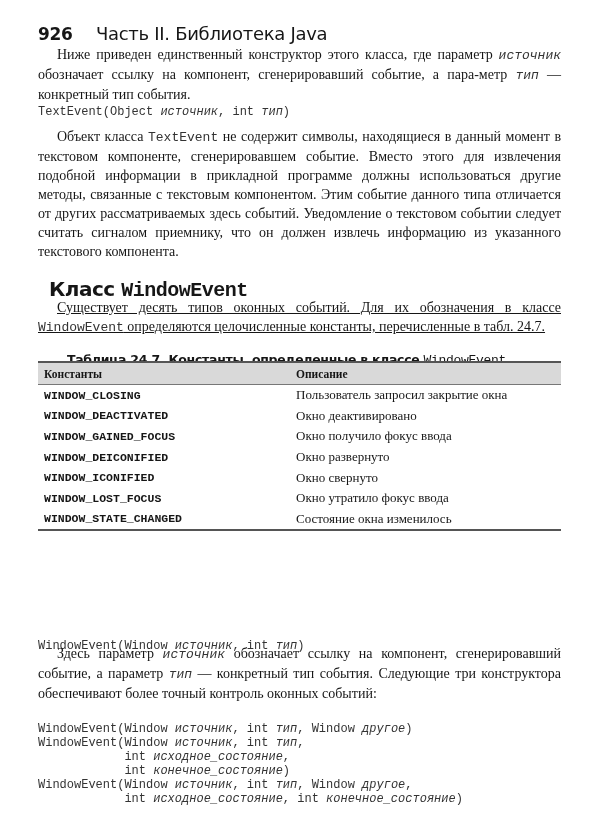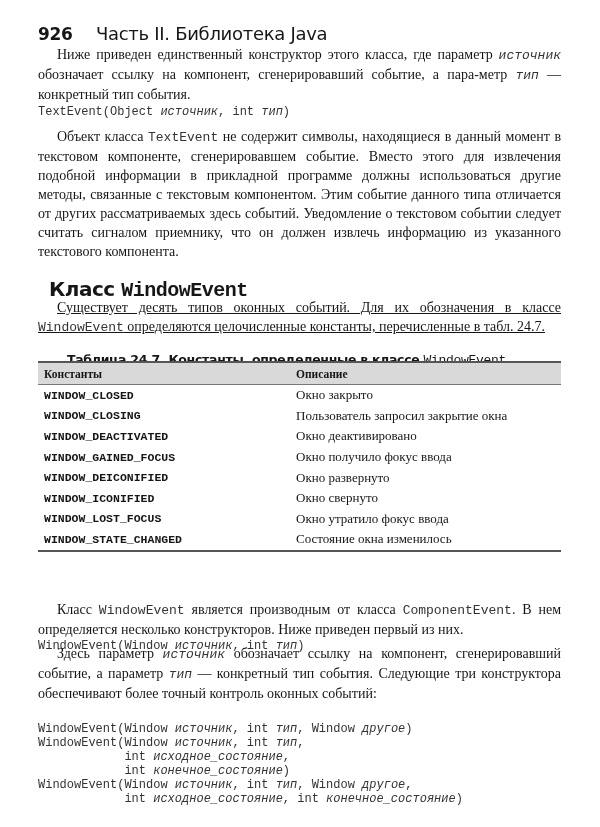--- a/index.html
+++ b/index.html
@@ -92,24 +92,20 @@
 
   <table class="constants">
     <thead>
       <tr>
         <th>Константы</th>
         <th>Описание</th>
       </tr>
     </thead>
     <tbody>
       <tr>
-          <td class="const">WINDOW_CLOSED</td>
-          <td class="desc">Окно закрыто</td>
-        </tr>
-      <tr>
           <td class="const">WINDOW_CLOSING</td>
           <td class="desc">Пользователь запросил закрытие окна</td>
         </tr>
       <tr>
           <td class="const">WINDOW_DEACTIVATED</td>
           <td class="desc">Окно деактивировано</td>
         </tr>
       <tr>
           <td class="const">WINDOW_GAINED_FOCUS</td>
           <td class="desc">Окно получило фокус ввода</td>
@@ -126,21 +122,20 @@
           <td class="const">WINDOW_LOST_FOCUS</td>
           <td class="desc">Окно утратило фокус ввода</td>
         </tr>
       <tr>
           <td class="const">WINDOW_STATE_CHANGED</td>
           <td class="desc">Состояние окна изменилось</td>
         </tr>
     </tbody>
   </table>
 
-  <p class="para" style="top:600px;"><span class="indent"></span><span>Класс </span><span class="mono">WindowEvent</span><span> является производным от класса </span><span class="mono">ComponentEvent</span><span>. В нем определяется несколько конструкторов. Ниже приведен первый из них.</span></p>
 
   <div class="code" style="top:639px;"><span>WindowEvent(Window </span><i>источник</i><span>, int </span><i>тип</i><span>)</span></div>
 
   <p class="para" style="top:644px;"><span class="indent"></span><span>Здесь параметр </span><span class="mono-it">источник</span><span> обозначает ссылку на компонент, сгенерировавший событие, а параметр </span><span class="mono-it">тип</span><span> — конкретный тип события. Следующие три конструктора обеспечивают более точный контроль оконных событий:</span></p>
 
   <div class="code" style="top:722px;"><span>WindowEvent(Window </span><i>источник</i><span>, int </span><i>тип</i><span>, Window </span><i>другое</i><span>)</span>
 <span>WindowEvent(Window </span><i>источник</i><span>, int </span><i>тип</i><span>,</span>
 <span>            int </span><i>исходное_состояние</i><span>,</span>
 <span>            int </span><i>конечное_состояние</i><span>)</span>
 <span>WindowEvent(Window </span><i>источник</i><span>, int </span><i>тип</i><span>, Window </span><i>другое</i><span>,</span>

